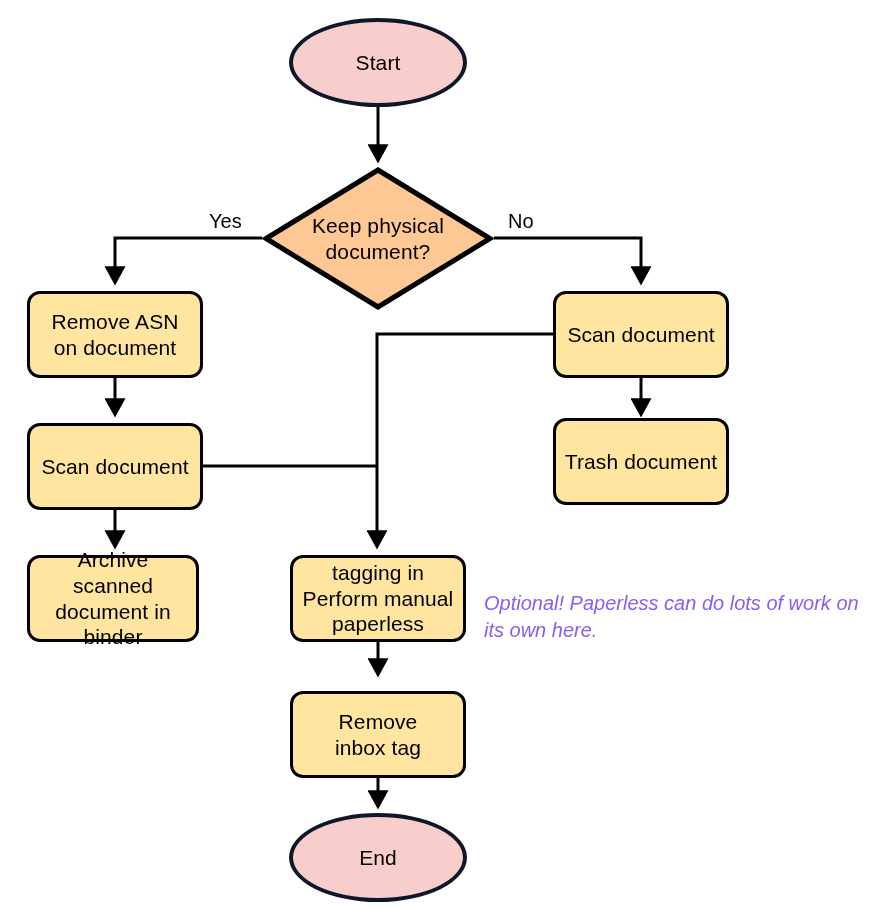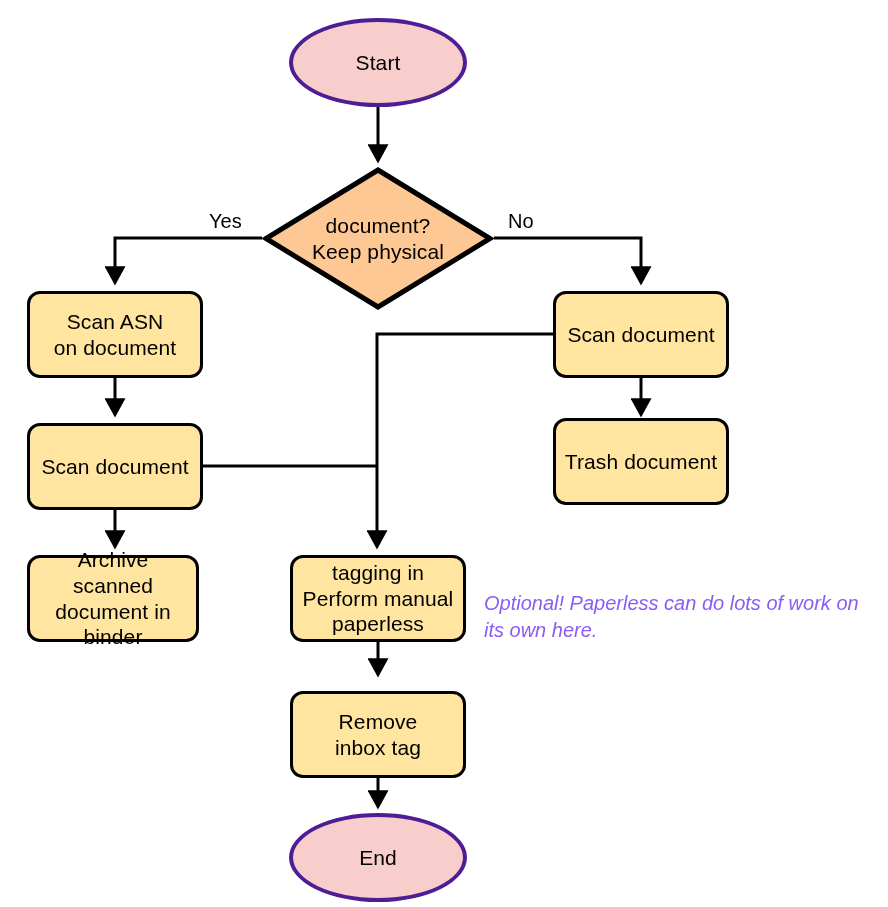--- a/index.html
+++ b/index.html
@@ -40,21 +40,21 @@
     letter-spacing: 0.1px;
   }
   .node-process {
     background: #ffe5a0;
     border: 3px solid #000000;
     border-radius: 13px;
     padding: 2px 6px;
   }
   .node-terminal {
     background: #f8cecc;
-    border: 4px solid #4c1d95;
+    border: 4px solid #0f172a;
     border-radius: 50%;
   }
   .node-decision {
     background: transparent;
     border: 0;
   }
   .node-decision .diamond-label {
     position: relative;
     z-index: 2;
     width: 100%;
@@ -118,31 +118,31 @@
 
   <div class="node node-terminal" style="left:289px; top:18px; width:178px; height:89px;">
     <span>Start</span>
   </div>
 
   <div class="node node-decision" style="left:262px; top:166px; width:232px; height:145px;">
     <svg width="232" height="145" viewBox="0 0 232 145">
       <polygon points="116,4 228,72.5 116,141 4,72.5" fill="#fdc894" stroke="#000000" stroke-width="5" stroke-linejoin="miter"></polygon>
     </svg>
     <div class="diamond-label">
+      <div>Keep physical</div>
       <div>document?</div>
-      <div>Keep physical</div>
     </div>
   </div>
 
   <div class="edge-label" style="left:209px; top:210px;">Yes</div>
   <div class="edge-label" style="left:508px; top:210px;">No</div>
 
   <div class="node node-process" style="left:27px; top:291px; width:176px; height:87px;">
     <div>
-      <div>Scan ASN</div>
+      <div>Remove ASN</div>
       <div>on document</div>
     </div>
   </div>
 
   <div class="node node-process" style="left:27px; top:423px; width:176px; height:87px;">
     <span>Scan document</span>
   </div>
 
   <div class="node node-process" style="left:27px; top:555px; width:172px; height:87px;">
     <div>

